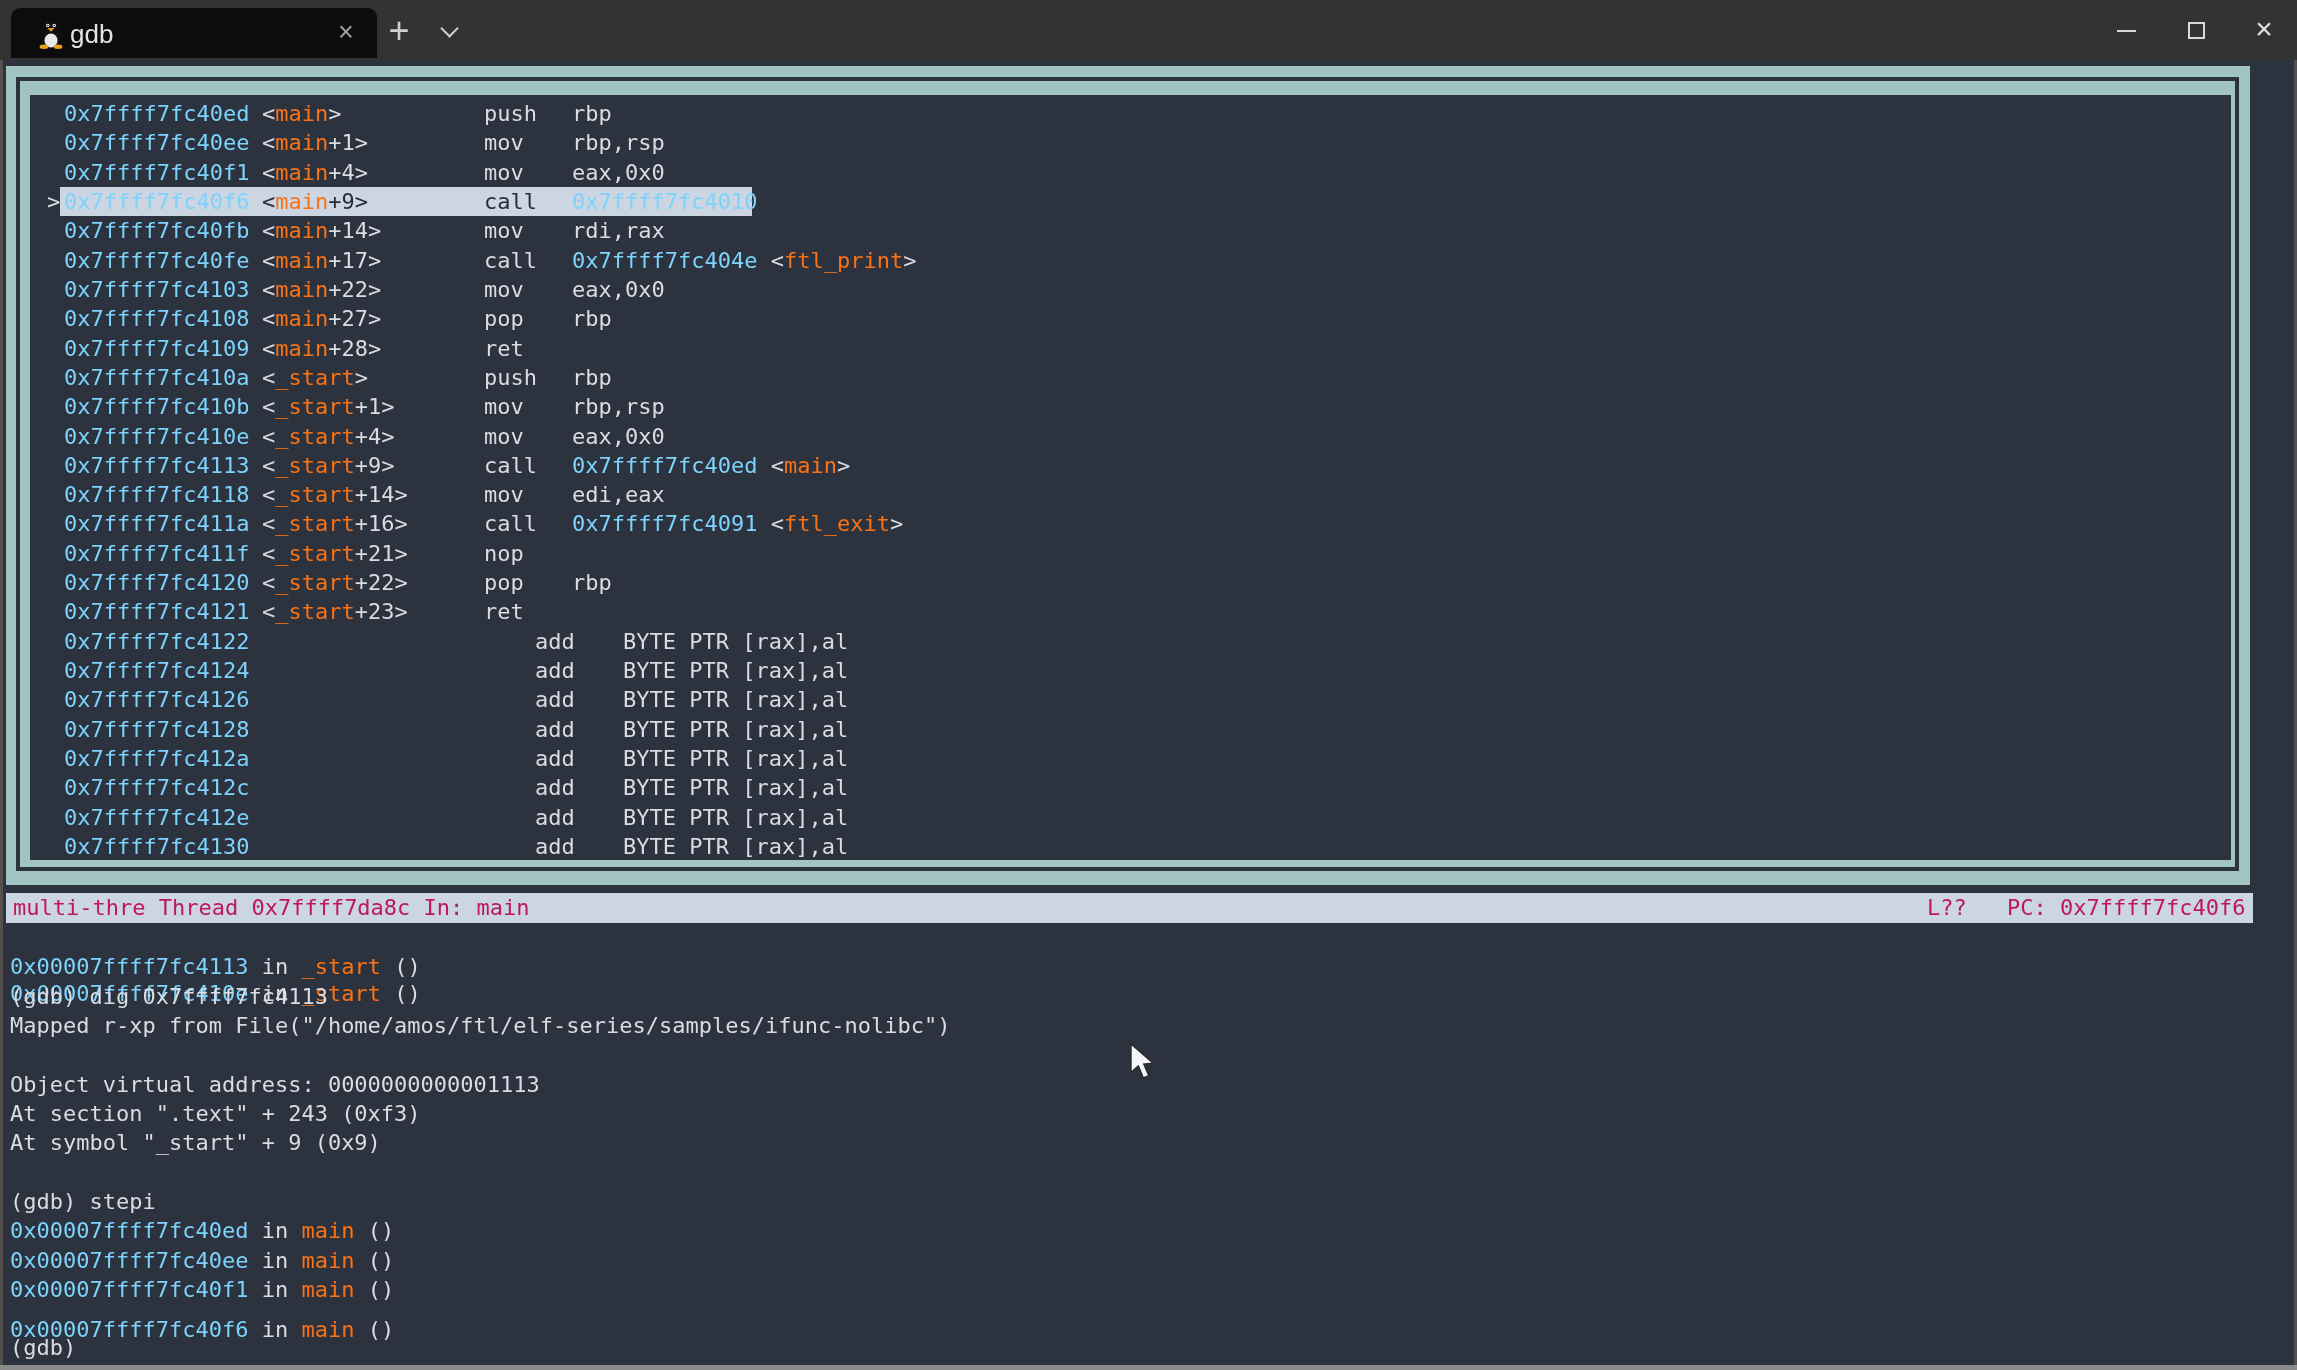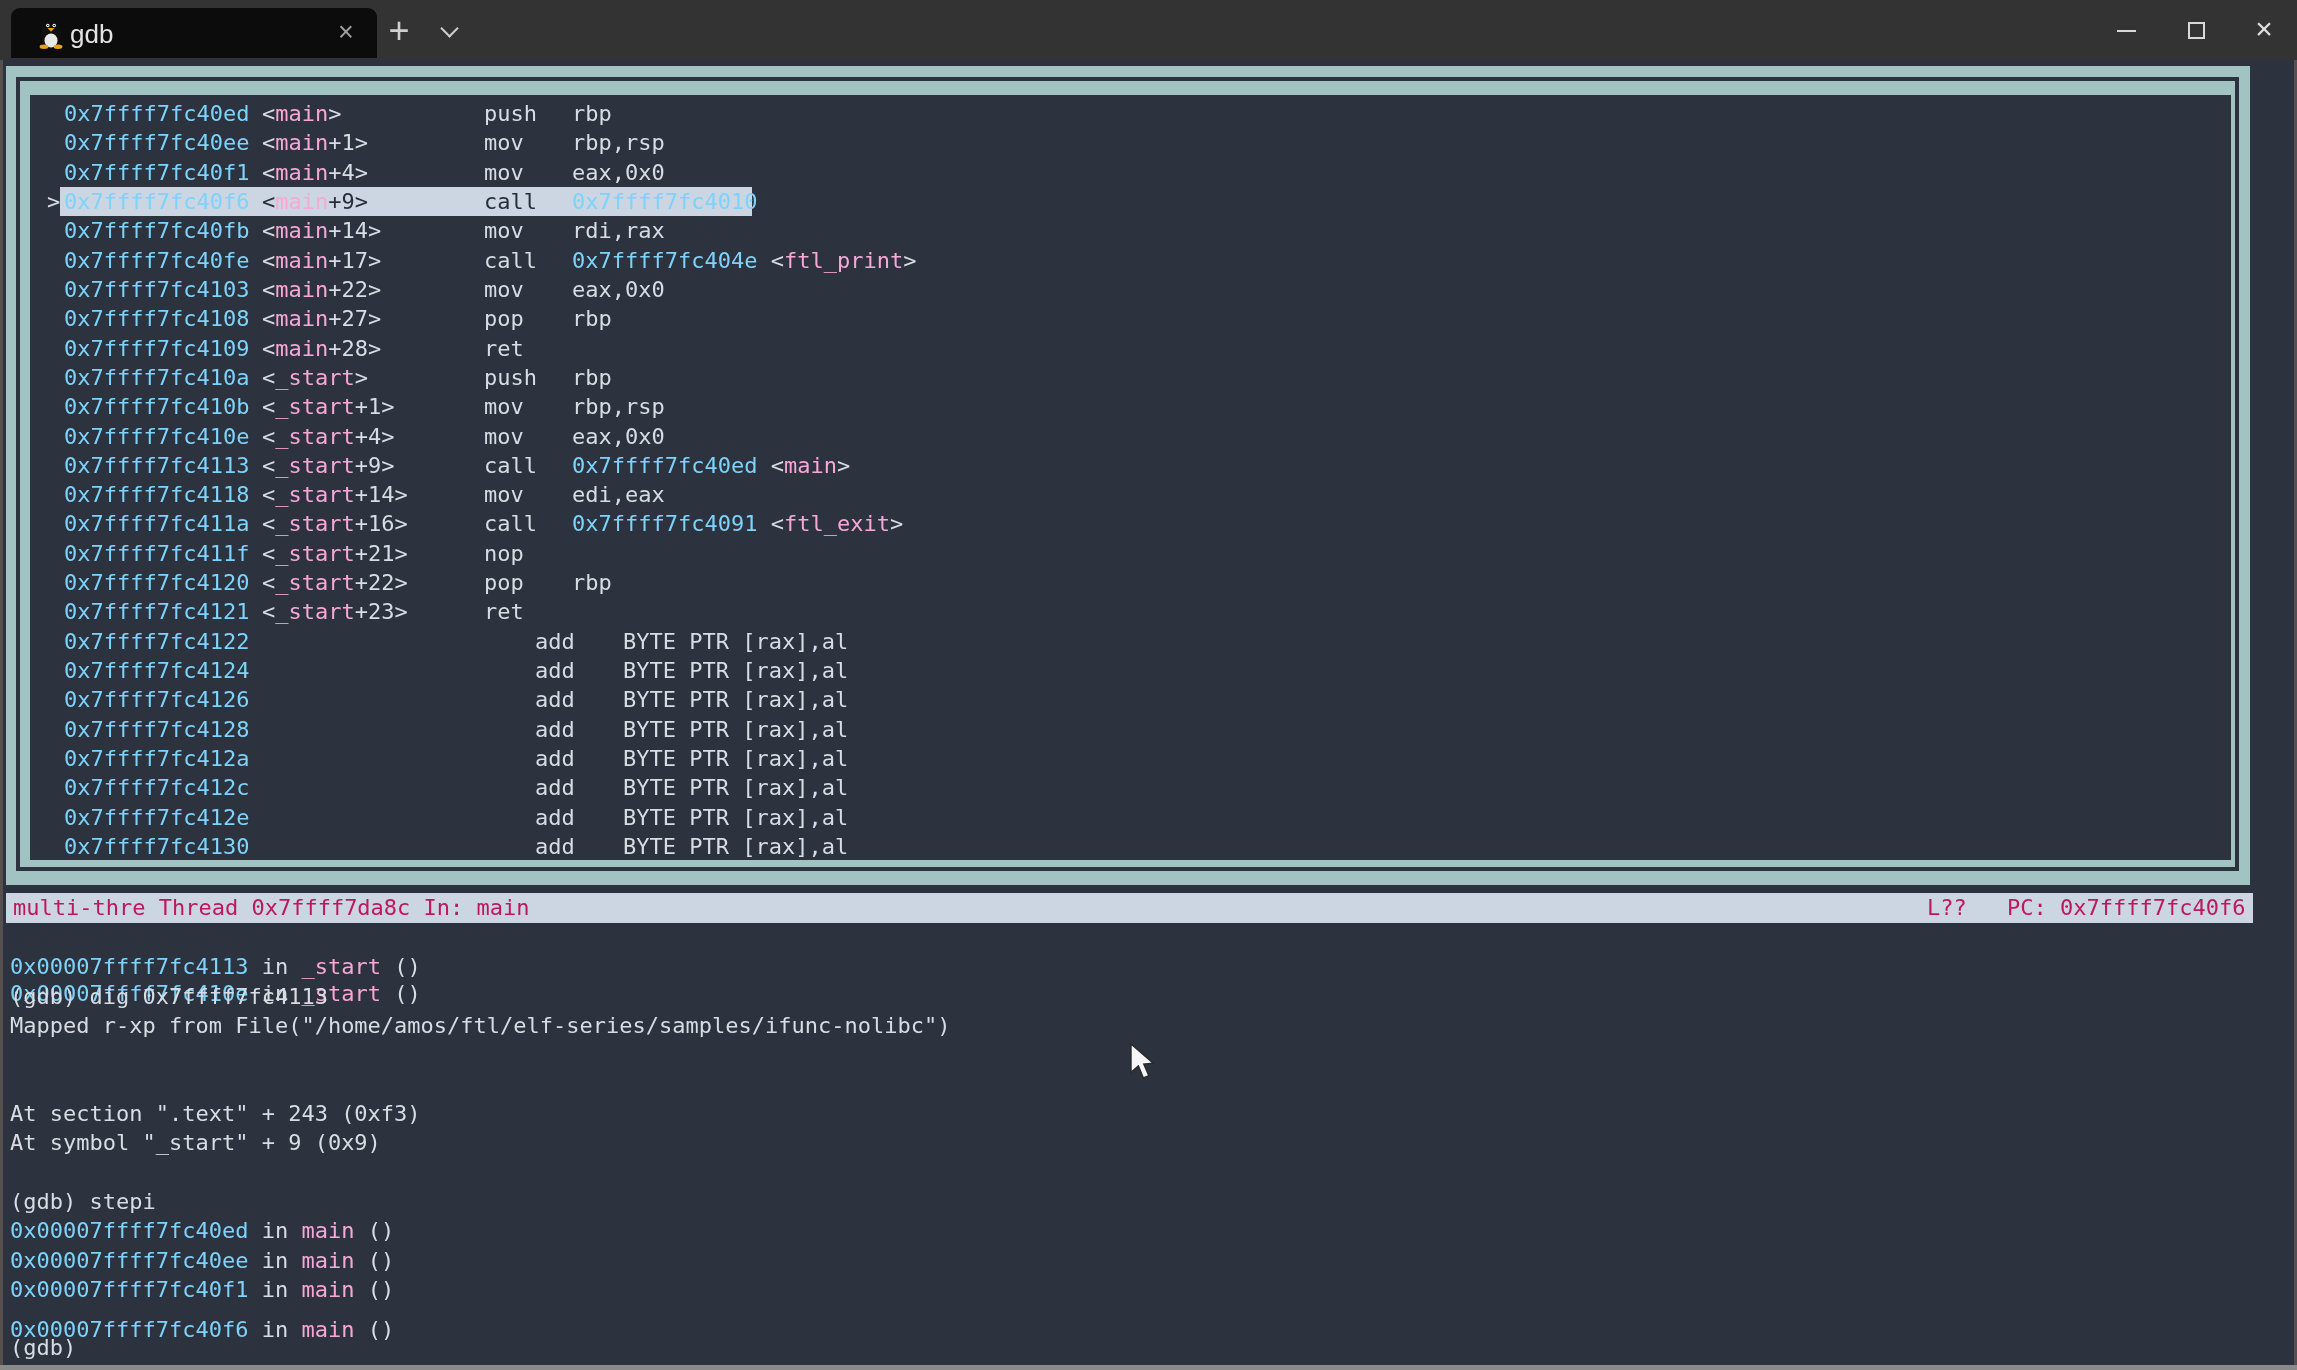--- a/index.html
+++ b/index.html
@@ -42,21 +42,21 @@
              color:#d8dce3; }
   .hl-bar { position:absolute; left:30px; top:0; width:692px; height:29px; background:#ccd5e2; }
   .marker { position:absolute; left:17px; color:#d8dce3; }
   .c-addr { position:absolute; left:34px; }
   .c-sym  { position:absolute; left:232px; }
   .c-mn   { position:absolute; left:454px; }
   .c-op   { position:absolute; left:542px; }
   .c-mn2  { position:absolute; left:505px; }
   .c-op2  { position:absolute; left:593px; }
   .seg-a { color:#7dd3fc; }
-  .seg-s { color:#f9a8d4; }
+  .seg-s { color:#f97316; }
   .seg-p { color:#d8dce3; }
   .asm-row.hl .seg-p { color:#272d38; }
   .asm-row span { white-space:pre; }
 
   
   .status-bar { position:absolute; left:6px; top:893px; width:2247px; height:30px; background:#ccd5e2;
                 color:#be185d; font-size:22px; line-height:30px; }
   .status-left { position:absolute; left:7px; white-space:pre; }
   .status-line { position:absolute; left:1921px; white-space:pre; }
   .status-pc   { position:absolute; left:2001px; white-space:pre;text-align:right; }
@@ -260,20 +260,21 @@
   <span class="status-left">multi-thre Thread 0x7ffff7da8c In: main</span>
   <span class="status-line">L??</span>
   <span class="status-pc">PC: 0x7ffff7fc40f6</span>
 </div>
 
 <div class="console" id="console-lines">
     <div class="con-line" style="top: 18px; margin-top: 38px;"><span class="seg-a">0x00007ffff7fc410e</span><span class="seg-p"> in </span><span class="seg-s">_start</span><span class="seg-p"> ()</span></div>
     <div class="con-line" style="top: 29.32px;"><span class="seg-a">0x00007ffff7fc4113</span><span class="seg-p"> in </span><span class="seg-s">_start</span><span class="seg-p"> ()</span></div>
     <div class="con-line" style="top: 58.64px;"><span class="seg-p">(gdb) dig 0x7ffff7fc4113</span></div>
     <div class="con-line" style="top: 87.96px;"><span class="seg-p">Mapped r-xp from File("/home/amos/ftl/elf-series/samples/ifunc-nolibc")</span></div>
+    <div class="con-line" style="top: 146.6px;"><span class="seg-p">Object virtual address: 0000000000001113</span></div>
     <div class="con-line" style="top: 175.92px;"><span class="seg-p">At section ".text" + 243 (0xf3)</span></div>
     <div class="con-line" style="top: 205.24px;"><span class="seg-p">At symbol "_start" + 9 (0x9)</span></div>
     <div class="con-line" style="top: 234.56px;"></div>
     <div class="con-line" style="top: 263.88px;"><span class="seg-p">(gdb) stepi</span></div>
     <div class="con-line" style="top: 293.2px;"><span class="seg-a">0x00007ffff7fc40ed</span><span class="seg-p"> in </span><span class="seg-s">main</span><span class="seg-p"> ()</span></div>
     <div class="con-line" style="top: 322.52px;"><span class="seg-a">0x00007ffff7fc40ee</span><span class="seg-p"> in </span><span class="seg-s">main</span><span class="seg-p"> ()</span></div>
     <div class="con-line" style="top: 351.84px;"><span class="seg-a">0x00007ffff7fc40f1</span><span class="seg-p"> in </span><span class="seg-s">main</span><span class="seg-p"> ()</span></div>
     <div class="con-line" style="top: 392px; text-align: center;"><span class="seg-a">0x00007ffff7fc40f6</span><span class="seg-p"> in </span><span class="seg-s">main</span><span class="seg-p"> ()</span></div>
     <div class="con-line" style="top: 410.48px;"><span class="seg-p">(gdb)</span></div>
   </div>

